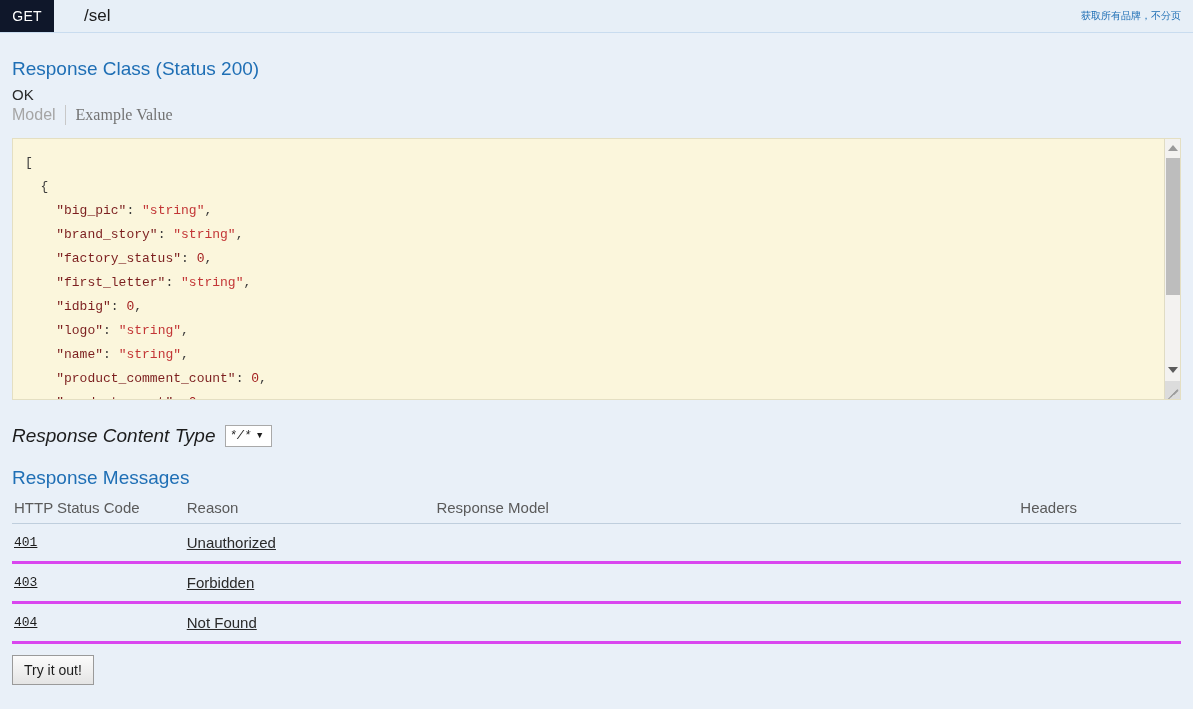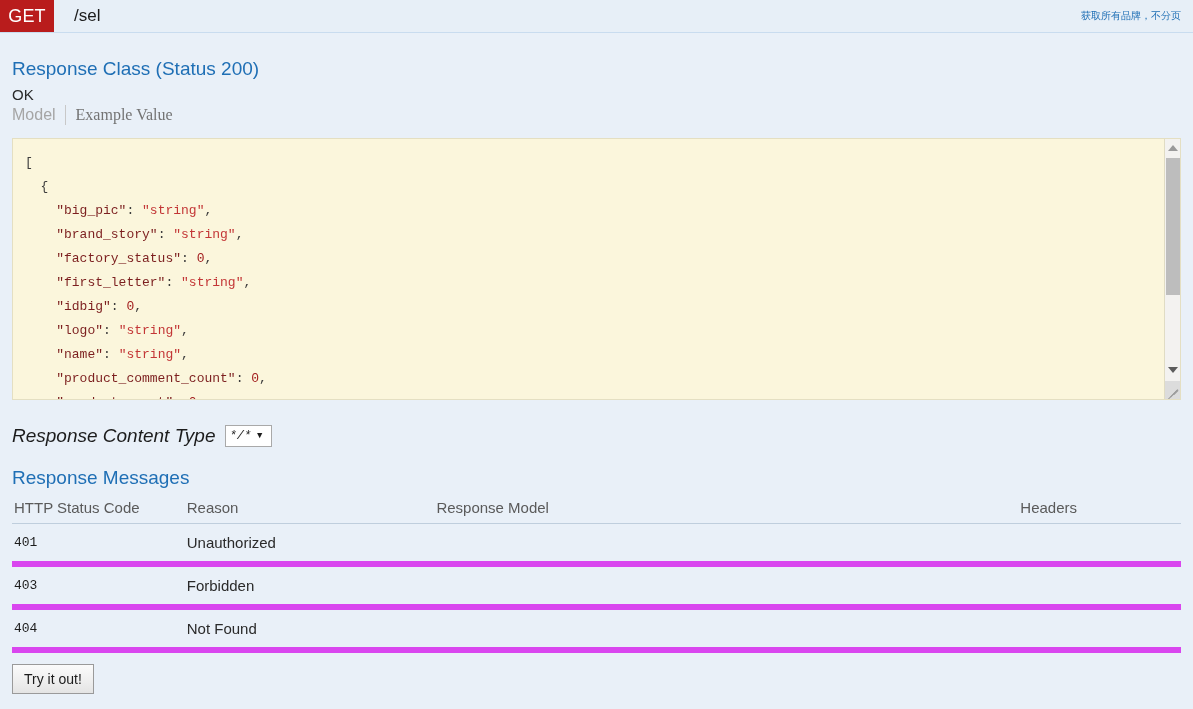--- a/index.html
+++ b/index.html
@@ -15,35 +15,35 @@
   .op-header {
     position: relative;
     height: 33px;
     background: #e7eff7;
     border-bottom: 1px solid #c9dcef;
     display: flex;
     align-items: stretch;
   }
   .method-badge {
     width: 54px;
-    background: #b91c1c;
+    background: #0f172a;
     color: #ffffff;
-    font-size: 18px;
+    font-size: 14px;
     display: flex;
     align-items: center;
     justify-content: center;
     letter-spacing: 0.2px;
     flex: none;
     cursor: pointer;
   }
   .op-path {
     flex: 1;
     display: flex;
     align-items: center;
-    padding-left: 20px;
+    padding-left: 30px;
     font-family: "Liberation Sans", sans-serif;
     font-size: 17px;
     color: #1c1c1c;
     cursor: pointer;
   }
   .op-summary {
     display: flex;
     align-items: center;
     padding-right: 12px;
     font-size: 10px;
@@ -214,22 +214,23 @@
     border-bottom: 1px solid #bfcedd;
   }
   .rm-table th.code-col { width: 175px; padding-left: 2px; }
   .rm-table th.reason-col { width: 250px; }
   .rm-table th.model-col { width: 585px; }
   .rm-table th.headers-col { text-align: right; padding-right: 104px; }
   .rm-table td {
     font-size: 15px;
     color: #2a2a2a;
     padding: 10px 0 10px 0;
-    border-bottom: 6px solid #d946ef;
+    border-bottom: 3px solid #d946ef;
     vertical-align: middle;
+    text-decoration: underline;
   }
   .rm-table td.code-cell {
     font-family: "Liberation Mono", monospace;
     font-size: 13px;
     padding-left: 2px;
     color: #1c1c1c;
   }
 
   
   .tryit {

